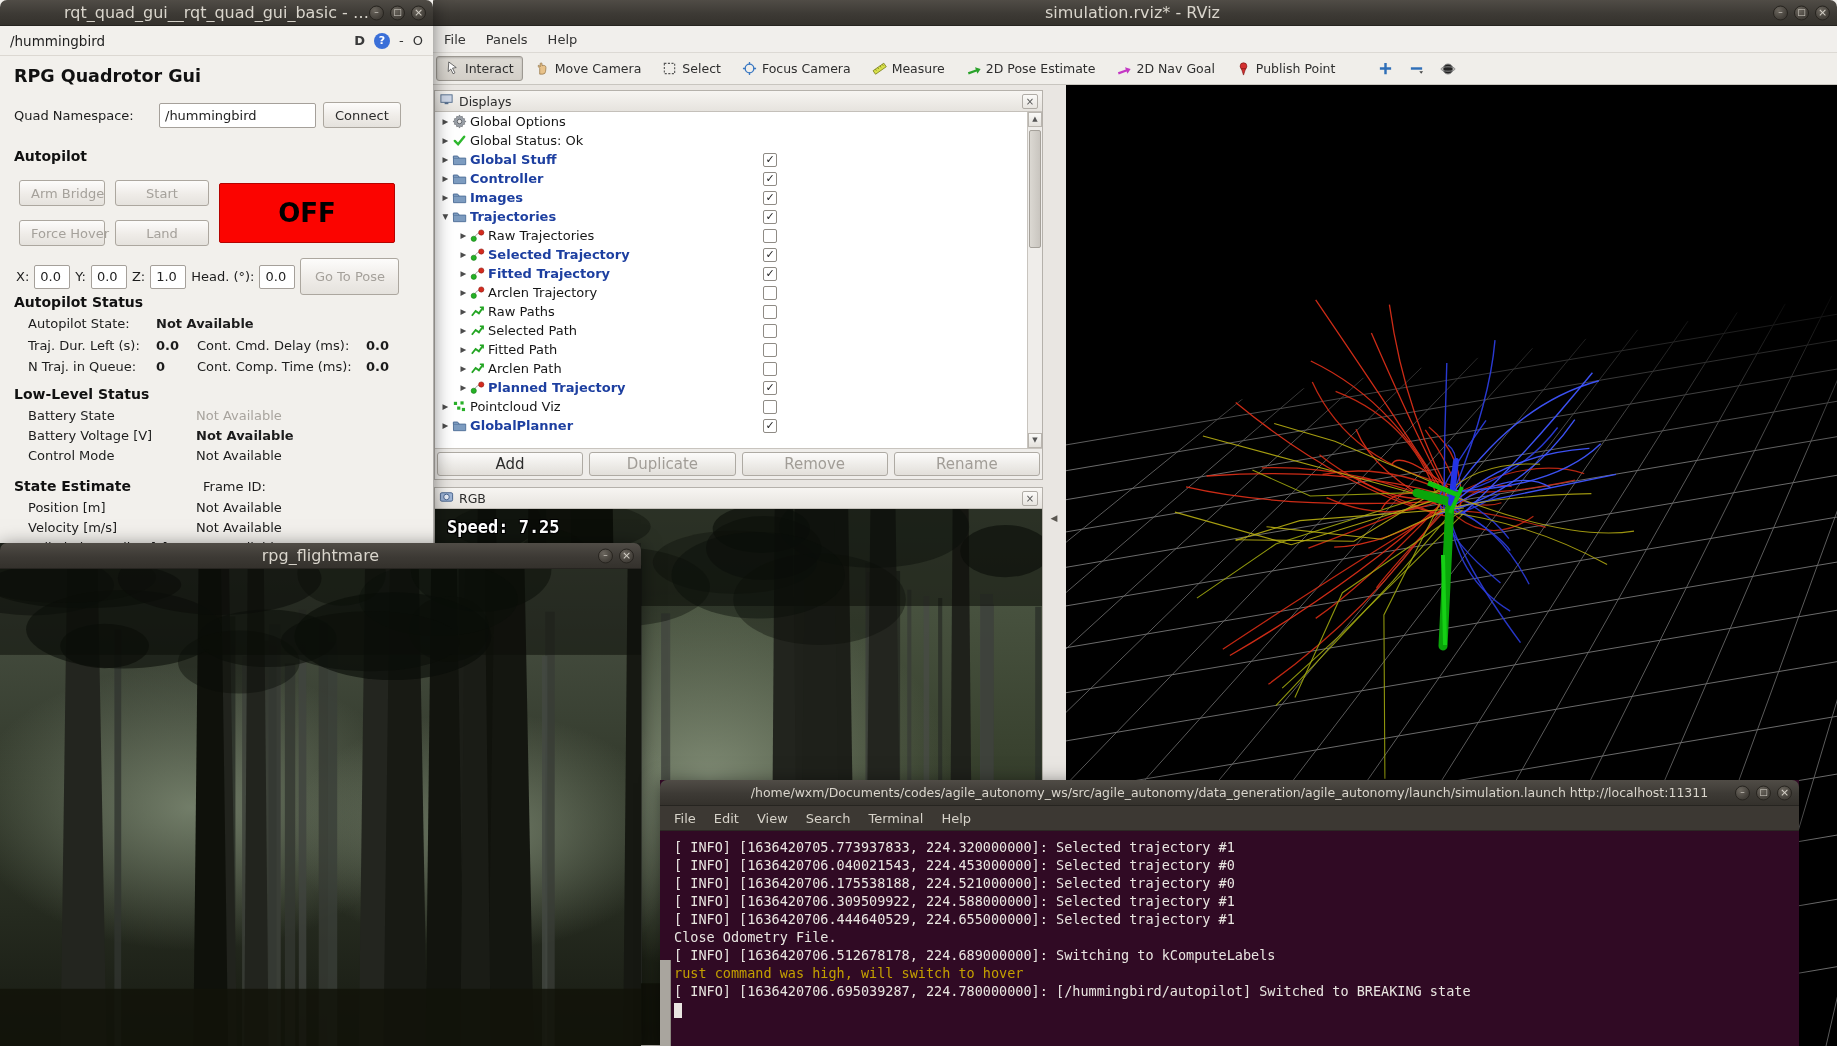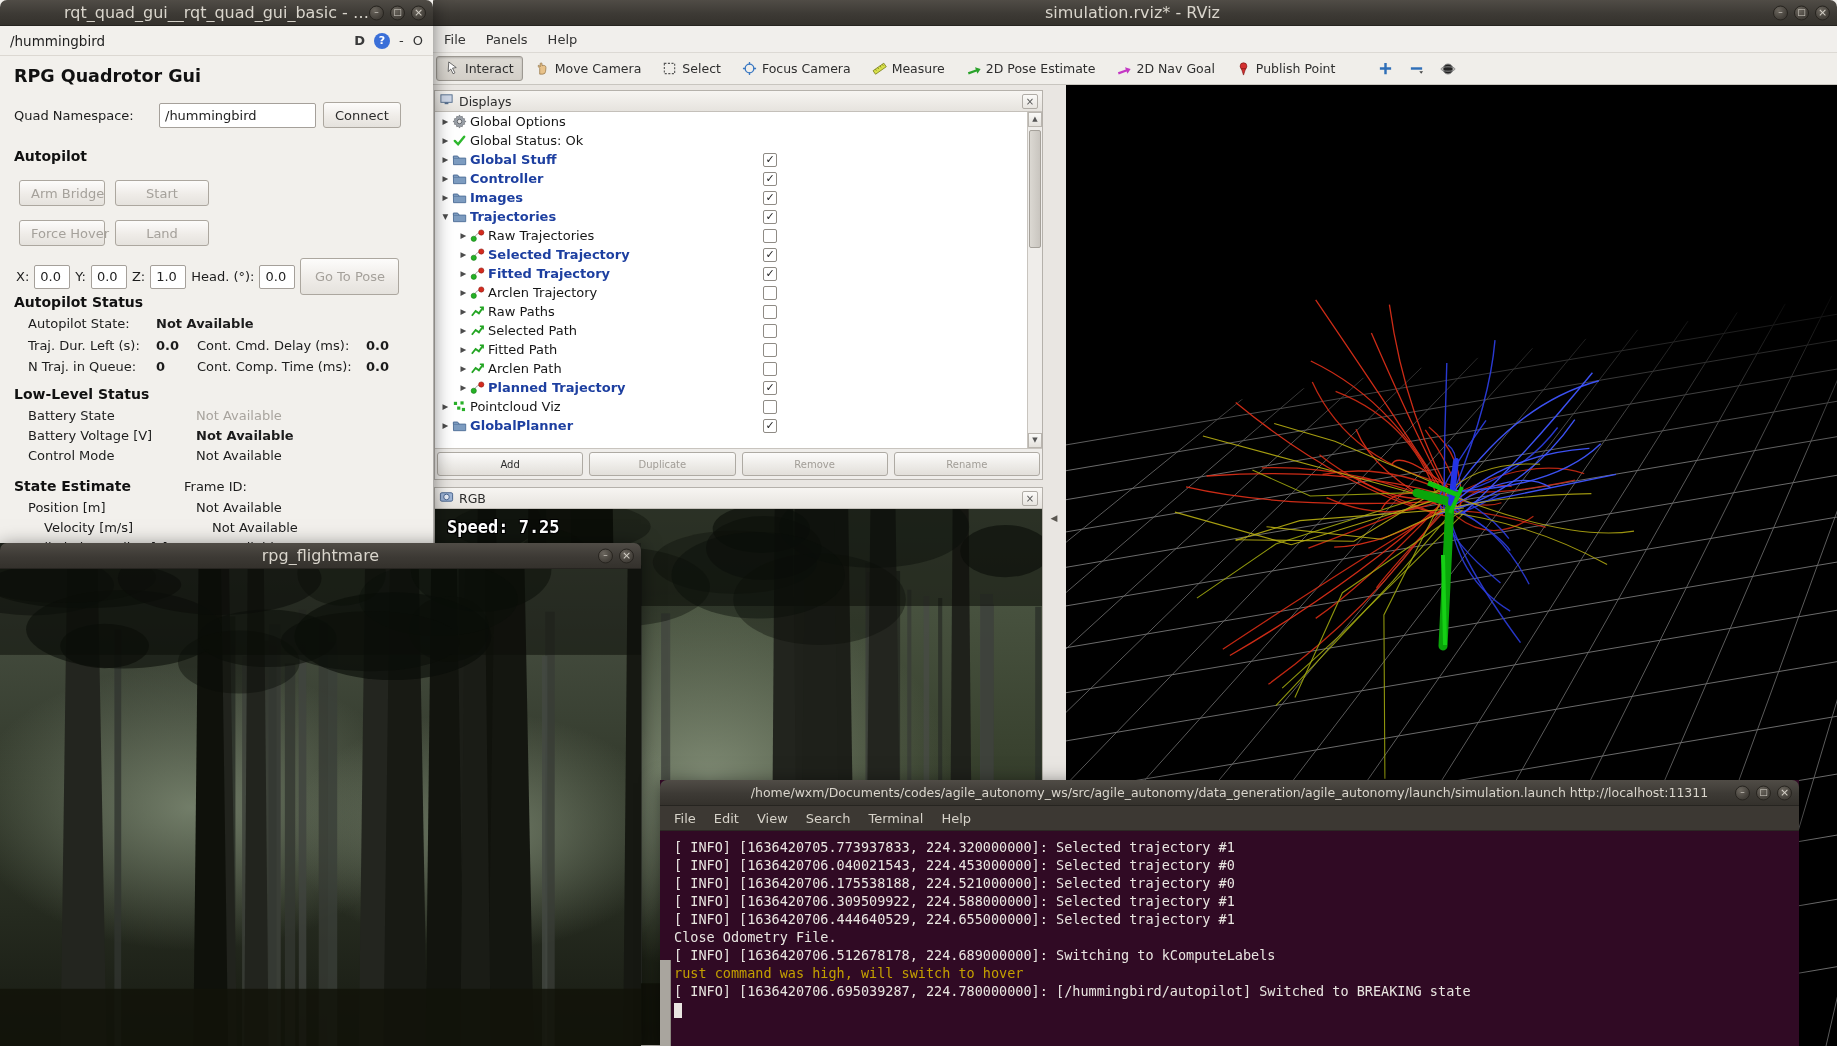--- a/index.html
+++ b/index.html
@@ -36,21 +36,21 @@
 .ticon{width:18px;flex:none;display:flex;align-items:center}
 .tlabel{white-space:nowrap}
 .tb{font-weight:bold;color:#1d3fa0}
 .tcheck{position:absolute;left:328px;top:2.5px;width:14px;height:14px;border:1px solid #8f8b85;background:#fff;border-radius:2px;font-size:11px;line-height:12px;text-align:center;color:#1a1a1a;font-weight:bold}
 .tree-scroll{position:absolute;top:0;right:0;bottom:0;width:15px;background:#efedea;border-left:1px solid #c8c4be}
 .ts-up,.ts-down{position:absolute;left:0;right:0;height:15px;background:linear-gradient(#fafaf8,#e4e1dc);border:1px solid #b9b5af;color:#555;font-size:7px;text-align:center;line-height:13px}
 .ts-up{top:0}.ts-down{bottom:0}
 .ts-up::before{content:"▲"}.ts-down::before{content:"▼"}
 .ts-thumb{position:absolute;left:1px;right:1px;top:18px;height:118px;background:linear-gradient(90deg,#dbd8d2,#c9c5bf);border:1px solid #a5a19a;border-radius:2px}
 .panel-btns{height:31px;display:flex;gap:6px;padding:3px 2px;background:#efedea;border-top:1px solid #c8c4be;flex:none}
-.pbtn{flex:1;font-size:10px;color:#2c2c2c;background:linear-gradient(#fcfbfa,#eceae6 60%,#e2dfda);border:1px solid #aeaaa3;border-radius:3px;font-family:inherit}
+.pbtn{flex:1;font-size:15px;color:#2c2c2c;background:linear-gradient(#fcfbfa,#eceae6 60%,#e2dfda);border:1px solid #aeaaa3;border-radius:3px;font-family:inherit}
 .pbtn.disabled{color:#a19d97}
 .rgb-panel{top:402px;bottom:0;display:flex;flex-direction:column}
 .rgb-view{position:relative;flex:1;overflow:hidden;background:#222}
 .rgb-view svg{position:absolute;left:0;top:0}
 .speed{position:absolute;left:12px;top:8px;font-family:"DejaVu Sans Mono","Liberation Mono",monospace;font-size:17px;font-weight:bold;color:#fff;text-shadow:1px 1px 0 #000,-1px -1px 0 #000,1px -1px 0 #000,-1px 1px 0 #000}
 .collapse-tab{position:absolute;left:615px;top:420px;width:22px;height:26px;display:flex;align-items:center;justify-content:center;color:#5a5751}
 .collapse-tab::before{content:"◀";font-size:9px}
 .view3d{position:absolute;left:638px;top:0;right:0;bottom:0;background:#000;overflow:hidden}
 .view3d svg{position:absolute;left:0;top:0}
 
@@ -73,21 +73,21 @@
 .q-row1{position:absolute;left:19px;top:124px;display:flex;gap:10px}
 .q-row2{position:absolute;left:19px;top:164px;display:flex;gap:10px}
 .b-arm{width:86px}.b-start{width:94px}.b-hover{width:86px}.b-land{width:94px}
 .off-btn{position:absolute;left:219px;top:127px;width:176px;height:60px;background:#fb0400;border:1px solid #b40300;border-radius:2px;font-size:26px;font-weight:bold;color:#000;font-family:inherit}
 .q-pose{position:absolute;left:16px;top:202px;display:flex;align-items:center;gap:5px}
 .pose-in{width:36px;height:24px}
 .b-goto{width:99px;height:37px}
 .q-aps-h{top:238px}
 .q-lls-h{top:330px}
 .q-se-h{top:422px}
-.q-frame{position:absolute;left:184px;top:423px;font-size:13px;color:#1c1c1c}
+.q-frame{position:absolute;left:203px;top:423px;font-size:13px;color:#1c1c1c}
 .qrow{position:absolute;left:0;width:100%;height:18px}
 .ql{position:absolute;left:28px;white-space:nowrap}
 .qv{position:absolute;left:156px;white-space:nowrap}
 .ql2{position:absolute;left:197px;white-space:nowrap}
 .qv2{position:absolute;left:366px;white-space:nowrap}
 .qv3{position:absolute;left:196px;white-space:nowrap}
 .b{font-weight:bold}
 .dim{color:#a8a49e}
 
 .flightmare{left:0;top:543px;width:641px;height:503px;background:#1c1f18}
@@ -656,20 +656,21 @@
       <div class="q-ns-row">
         <span class="ns-label">Quad Namespace:</span>
         <input class="qinput ns-input" value="/hummingbird" style="">
         <button class="qbtn">Connect</button>
       </div>
       <div class="q-sec-h q-ap-h">Autopilot</div>
       <div class="q-row1">
         <button class="qbtn disabled b-arm">Arm Bridge</button>
         <button class="qbtn disabled b-start">Start</button>
       </div>
+      <button class="off-btn">OFF</button>
       <div class="q-row2">
         <button class="qbtn disabled b-hover">Force Hover</button>
         <button class="qbtn disabled b-land">Land</button>
       </div>
       <div class="q-pose" id="q-pose-row">
           <span class="pl">X:</span>
           <input class="qinput pose-in" value="0.0" style="">
           <span class="pl">Y:</span>
           <input class="qinput pose-in" value="0.0" style="">
           <span class="pl">Z:</span>
@@ -708,21 +709,21 @@
             <span class="qv3 b">Not Available</span>
           </div>
           <div class="qrow" style="top: 392px;">
             <span class="ql">Control Mode</span>
             <span class="qv3 ">Not Available</span>
           </div>
           <div class="qrow" style="top: 444px;">
             <span class="ql">Position [m]</span>
             <span class="qv3 ">Not Available</span>
           </div>
-          <div class="qrow" style="top: 464px; margin-left: 16px;">
+          <div class="qrow" style="top: 464px;">
             <span class="ql">Velocity [m/s]</span>
             <span class="qv3 ">Not Available</span>
           </div>
           <div class="qrow" style="top: 484px;">
             <span class="ql">Roll-Pitch-Heading [°]</span>
             <span class="qv3 ">Not Available</span>
           </div>
         </div>
     </div>
   </section>

